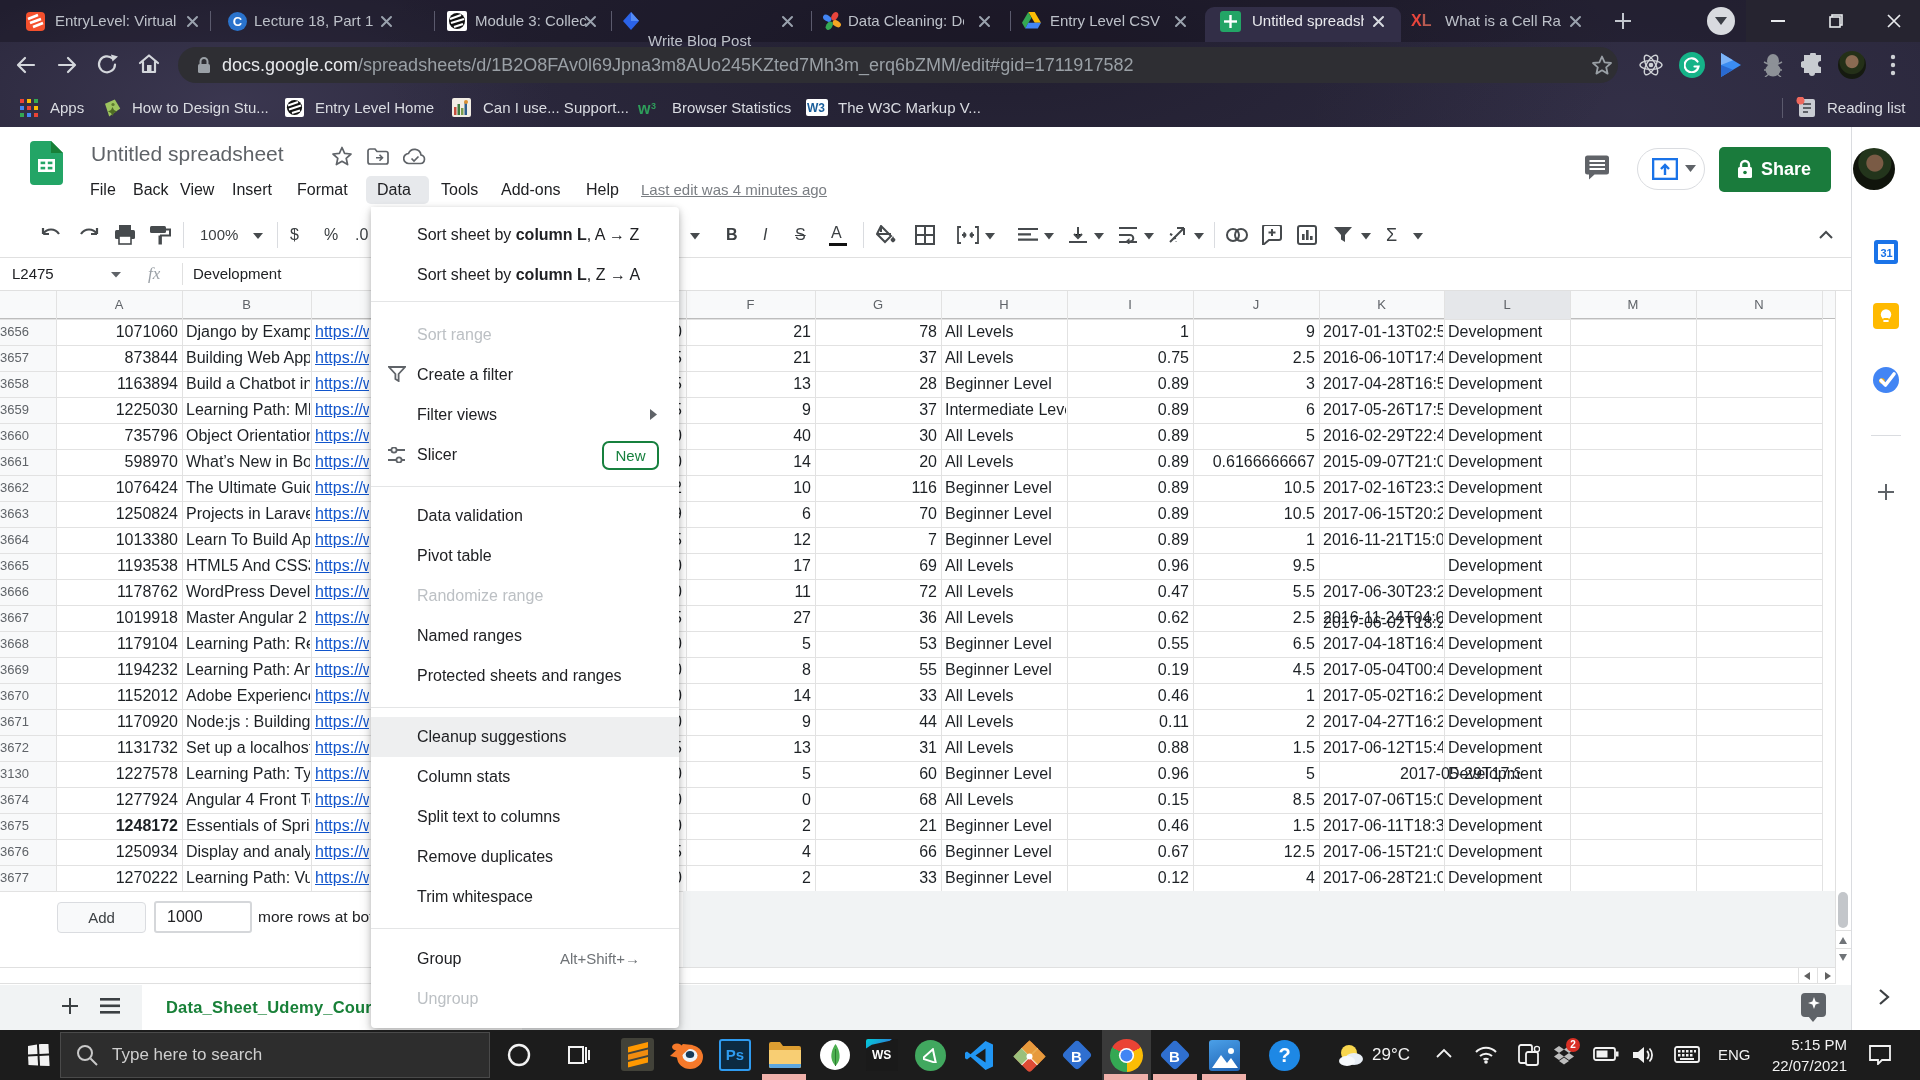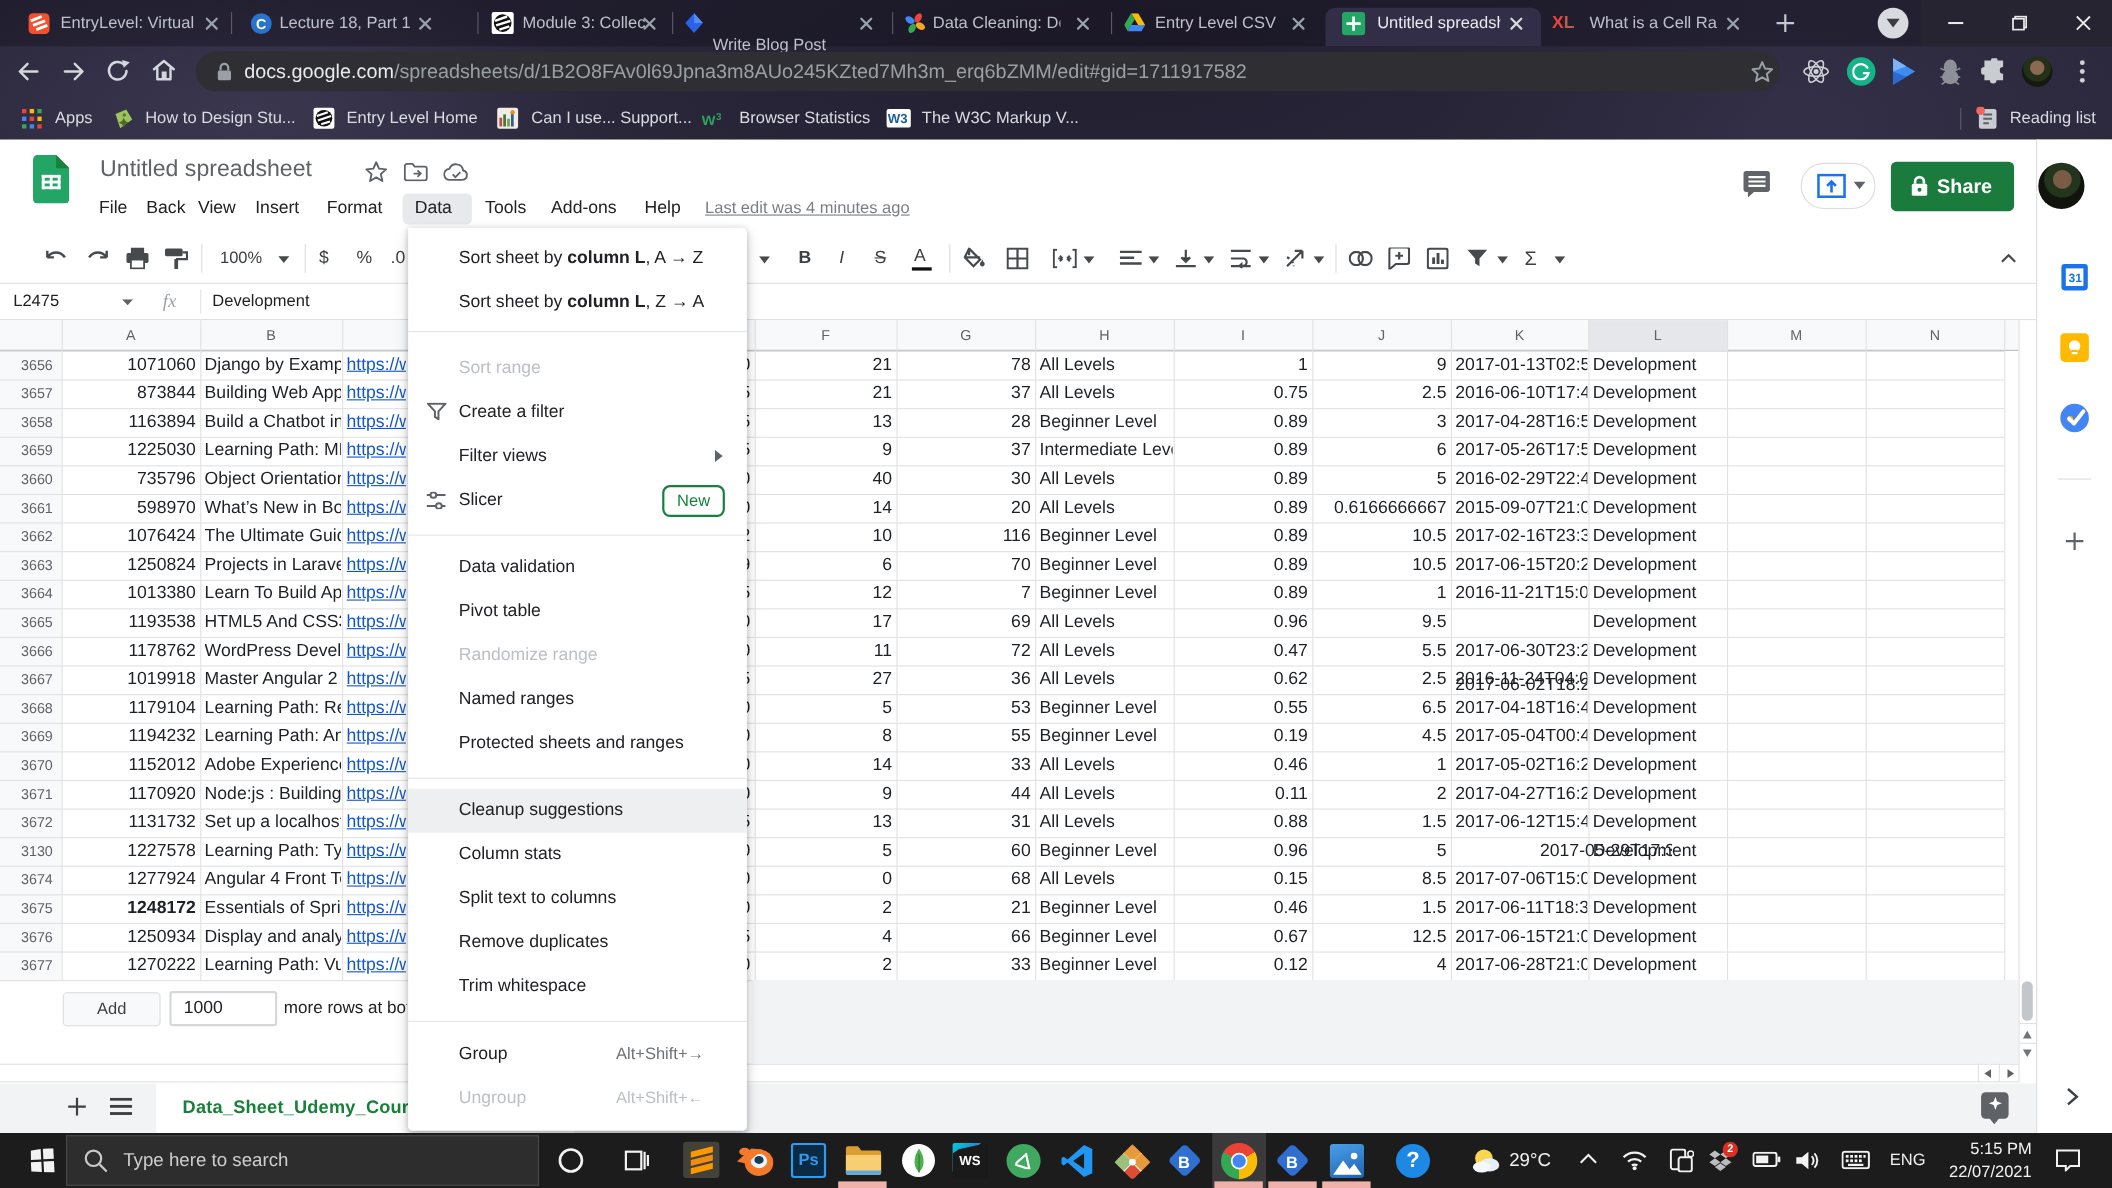--- a/index.html
+++ b/index.html
@@ -4,21 +4,21 @@
 *{margin:0;padding:0;box-sizing:border-box;}
 html,body{width:1920px;height:1080px;overflow:hidden;background:#fff;
  font-family:"Liberation Sans",sans-serif;}
 .abs{position:absolute;}
 #page{position:relative;width:1920px;height:1080px;}
 .tabtxt{font-size:15px;color:#bdc1c9;white-space:nowrap;overflow:hidden;line-height:42px;}
 .bmtxt{font-size:15px;color:#dadce2;white-space:nowrap;line-height:36px;}
 .cell{position:absolute;font-size:16px;color:#1d2125;white-space:nowrap;overflow:hidden;line-height:26px;}
 .num{text-align:right;}
 .hdrlet{position:absolute;font-size:13px;color:#5f6368;text-align:center;line-height:28px;top:0;}
-.rownum{position:absolute;font-size:13px;color:#5f6368;text-align:right;width:48px;line-height:26px;left:0;}
+.rownum{position:absolute;font-size:13px;color:#5f6368;width:48px;line-height:26px;left:0;}
 .mi{position:absolute;left:47px;font-size:16px;color:#202124;line-height:40px;white-space:nowrap;}
 .mi b{font-weight:bold;}
 .mid{color:#bcc0c4;}
 .msc{position:absolute;right:19px;font-size:15px;color:#6e7276;line-height:40px;}
 </style></head><body>
 <div id="page">
 
 <div class="abs" style="left:0;top:0;width:1920px;height:127px;background:
  radial-gradient(ellipse 500px 200px at 12% 80%, rgba(125,118,160,.18), transparent 65%),
  radial-gradient(ellipse 900px 300px at 52% 45%, rgba(22,19,32,.45), transparent 70%),
@@ -831,21 +831,20 @@
 <div class="abs" style="left:371px;top:707px;width:308px;height:1px;background:#e4e5e6;"></div>
 <div class="mi" style="left:417px;top:717px;">Cleanup suggestions</div>
 <div class="mi" style="left:417px;top:757px;">Column stats</div>
 <div class="mi" style="left:417px;top:797px;">Split text to columns</div>
 <div class="mi" style="left:417px;top:837px;">Remove duplicates</div>
 <div class="mi" style="left:417px;top:877px;">Trim whitespace</div>
 <div class="abs" style="left:371px;top:928px;width:308px;height:1px;background:#e4e5e6;"></div>
 <div class="mi" style="left:417px;top:939px;">Group</div>
 <div class="msc" style="left:560px;top:939px;">Alt+Shift+→</div>
 <div class="mi mid" style="left:417px;top:979px;">Ungroup</div>
-<div class="msc" style="left:560px;top:979px;color:#bcc0c4;">Alt+Shift+←</div>
 <div class="abs" style="left:0;top:1030px;width:1920px;height:50px;background:#1c1c1c;"></div>
 <svg class="abs" style="left:28px;top:1044px" width="22" height="22">
       <g fill="#f2f2f2" transform="rotate(-3 11 11)">
         <polygon points="0,1.5 9.5,0.5 9.5,10 0,10"></polygon>
         <polygon points="11.5,0.3 21,-0.5 21,10 11.5,10"></polygon>
         <polygon points="0,12 9.5,12 9.5,21.5 0,20.5"></polygon>
         <polygon points="11.5,12 21,12 21,22.5 11.5,21.7"></polygon>
       </g>
     </svg>
 <div class="abs" style="left:60px;top:1032px;width:430px;height:46px;background:#2d2d2d;border:1px solid #4a4a4a;"></div>

